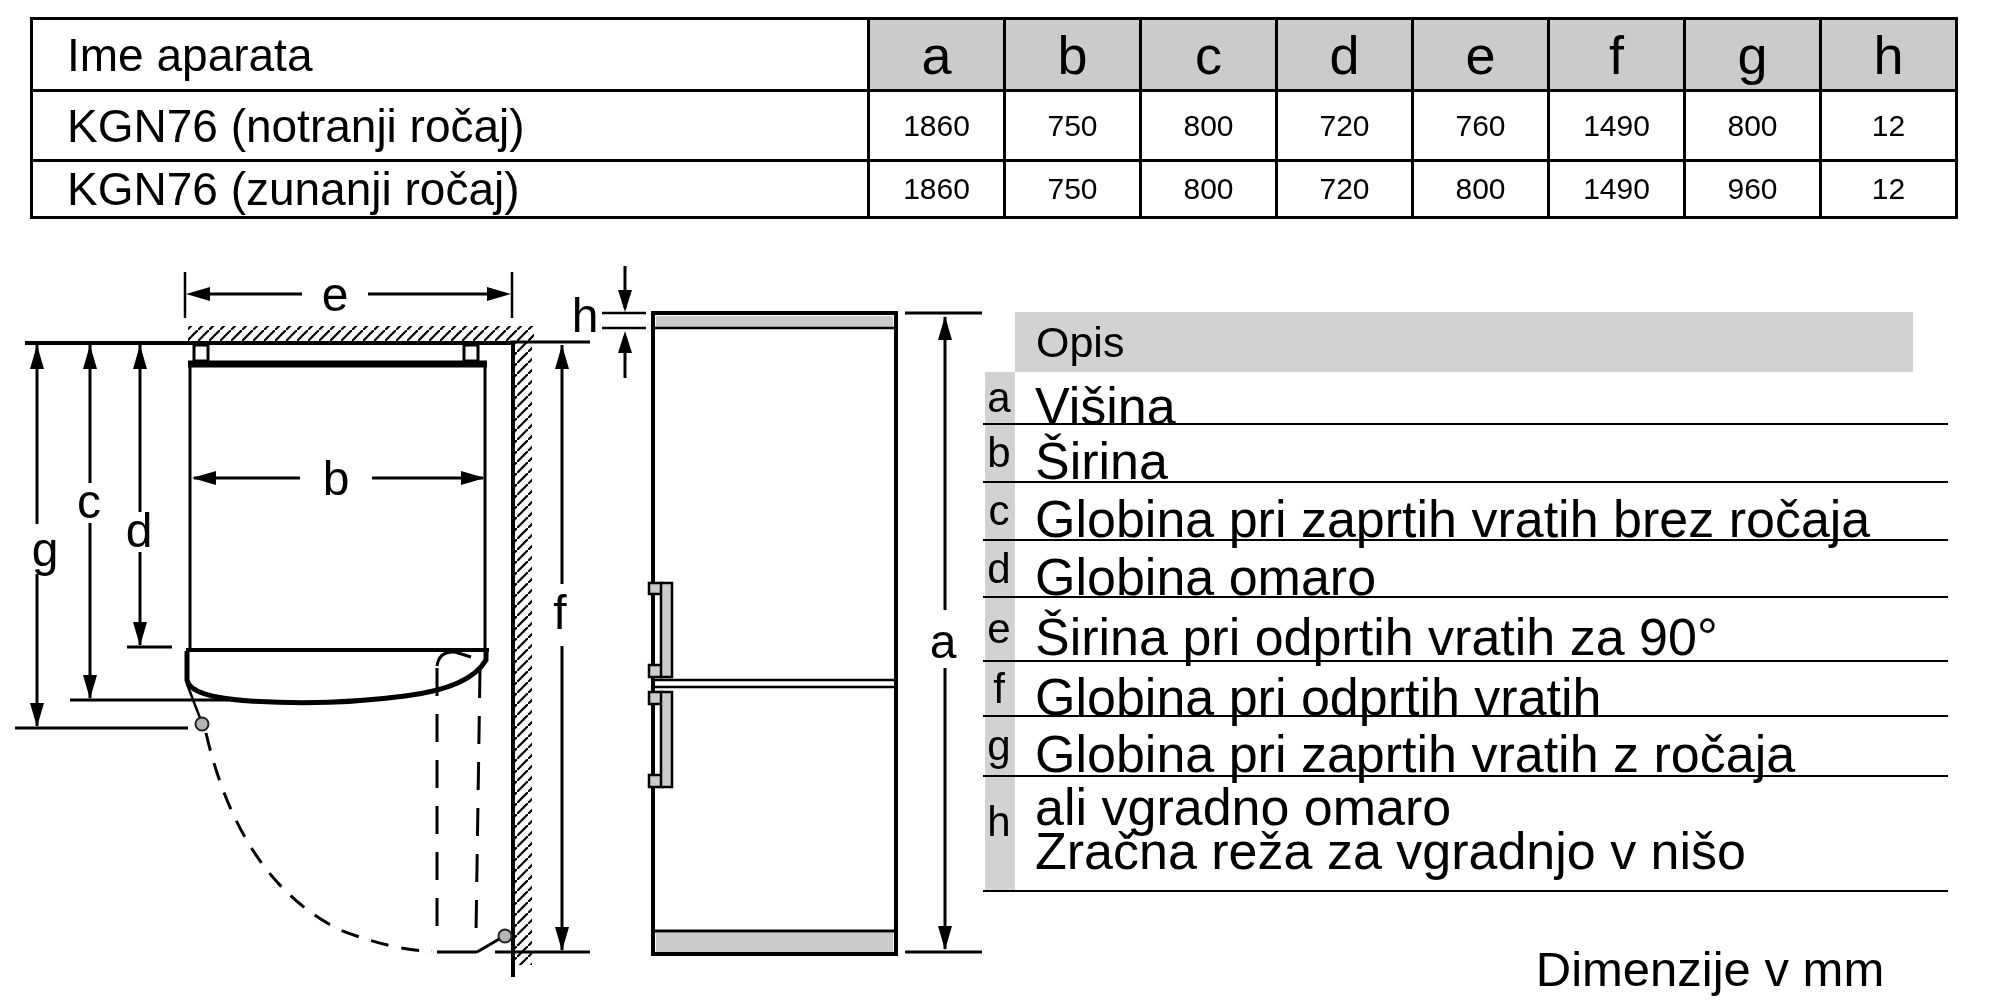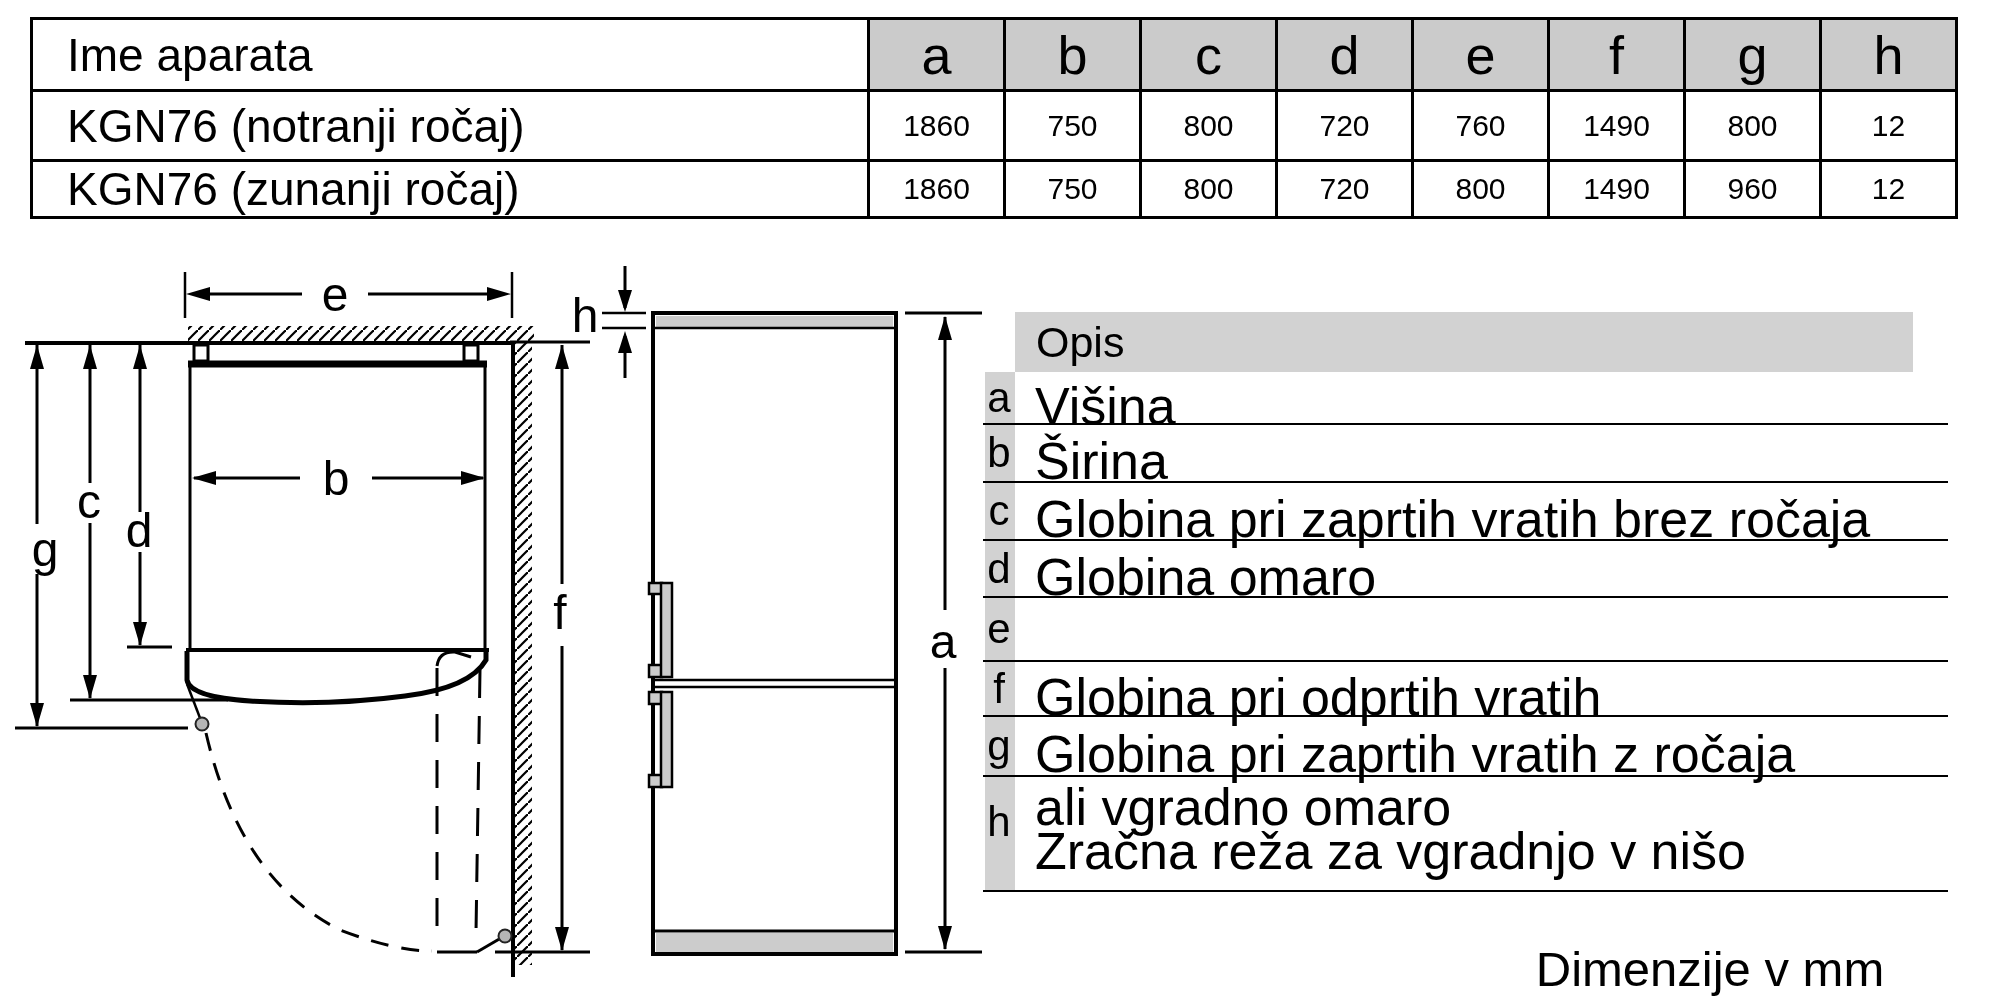--- a/index.html
+++ b/index.html
@@ -241,20 +241,21 @@
     <div class="lrow vcent" id="row-c">
       <span class="key vcent" style="justify-content:center">c</span>
       <span class="lbl vcent">Globina pri zaprtih vratih brez ročaja</span>
     </div>
     <div class="lrow vcent" id="row-d">
       <span class="key vcent" style="justify-content:center">d</span>
       <span class="lbl vcent">Globina omaro</span>
     </div>
     <div class="lrow vcent" id="row-e">
       <span class="key vcent" style="justify-content:center">e</span>
+      <span class="lbl vcent">Širina pri odprtih vratih za 90°</span>
     </div>
     <div class="lrow vcent" id="row-f">
       <span class="key vcent" style="justify-content:center">f</span>
       <span class="lbl vcent">Globina pri odprtih vratih</span>
     </div>
     <div class="lrow vcent" id="row-g">
       <span class="key vcent" style="justify-content:center">g</span>
       <span class="lbl vcent">Globina pri zaprtih vratih z ročaja</span>
     </div>
     <div class="lrow" id="row-h">

